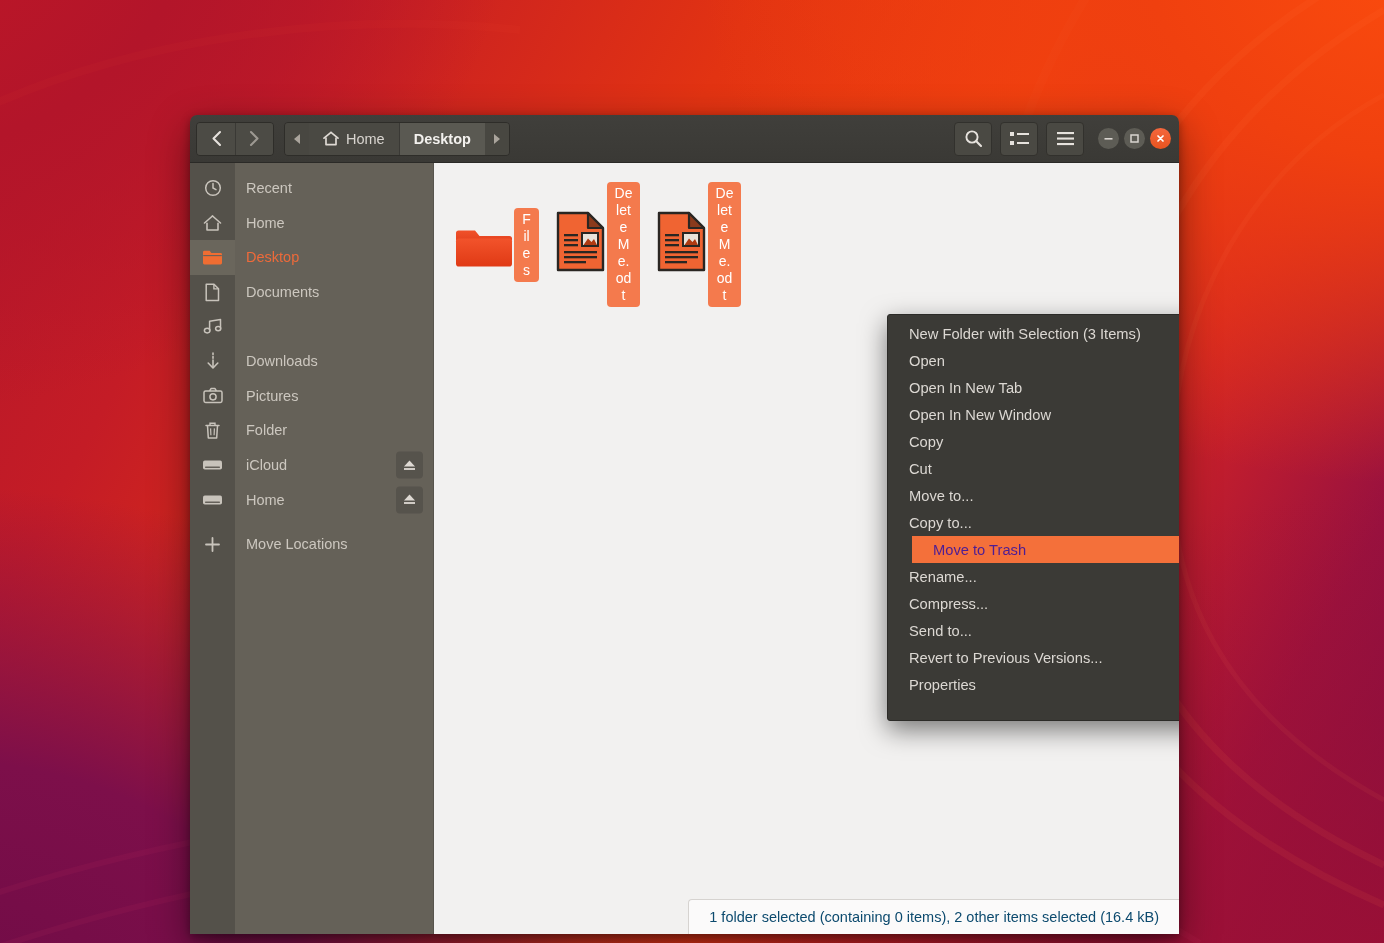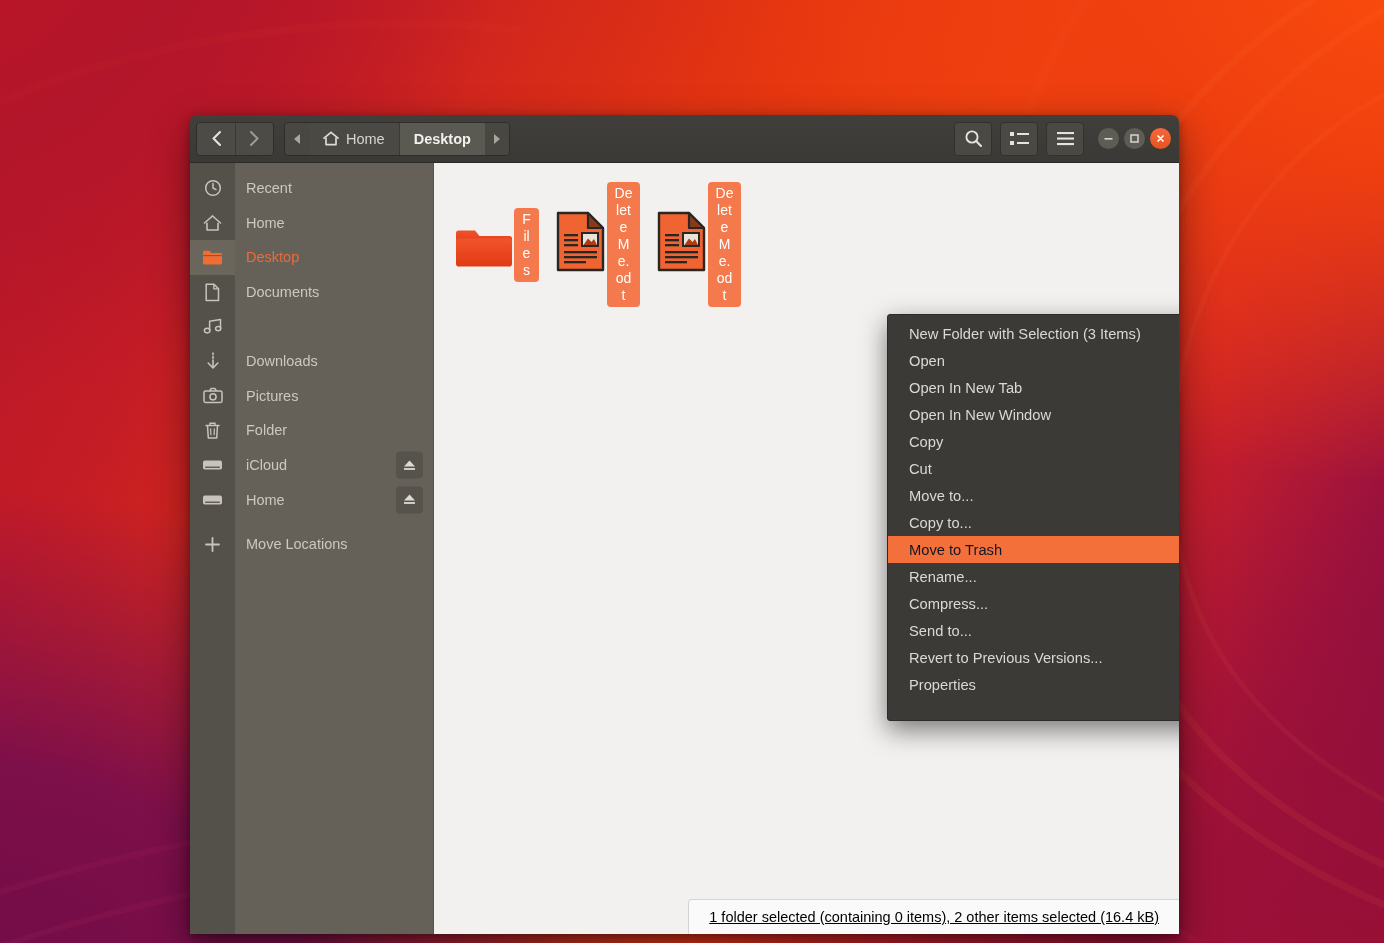--- a/index.html
+++ b/index.html
@@ -134,39 +134,38 @@
     padding:3px 7px; text-align:center; max-width:84px;
     word-break:break-word;
   }
 
   
   #statusbar {
     position:absolute; right:0; bottom:0;
     background:#fbfafa; border:1px solid #d6d3d0;
     border-right:none; border-bottom:none;
     border-radius:4px 0 0 0;
-    padding:9px 20px; font-size:14.5px; color:#000000;
+    padding:9px 20px; font-size:14.5px; color:#0c4a6e;
     white-space:nowrap;
-    text-decoration:underline;
   }
 
   
   #ctxmenu {
     position:absolute; left:697px; top:199px; width:394px;
     background:#3b3a36; border:1px solid #2c2b28;
     border-radius:3px; padding:5px 0 22px 0;
     box-shadow:0 9px 26px rgba(0,0,0,.5);
     z-index:50;
   }
   .mi {
     height:27px; display:flex; align-items:center;
     padding:0 14px 0 21px; color:#dcd8d3; font-size:14.7px;
     cursor:pointer; white-space:nowrap;
   }
-  .mi.highlight { background:#f4703a; color:#0f172a; }
+  .mi.highlight { background:#f4703a; color:#4c1d95;margin-left:24px; }
 </style>
 </head>
 <body>
 
 <div id="wallpaper">
   <div class="wp-base"></div>
   <div class="wp-swirl">
     <svg viewBox="0 0 1384 943" preserveAspectRatio="none">
       <g fill="none" stroke="#ff7a46" stroke-opacity=".17" stroke-width="7">
         <path d="M1384 -40 C1180 60, 1075 230, 1062 430 C1050 620, 1120 790, 1384 905"></path>

